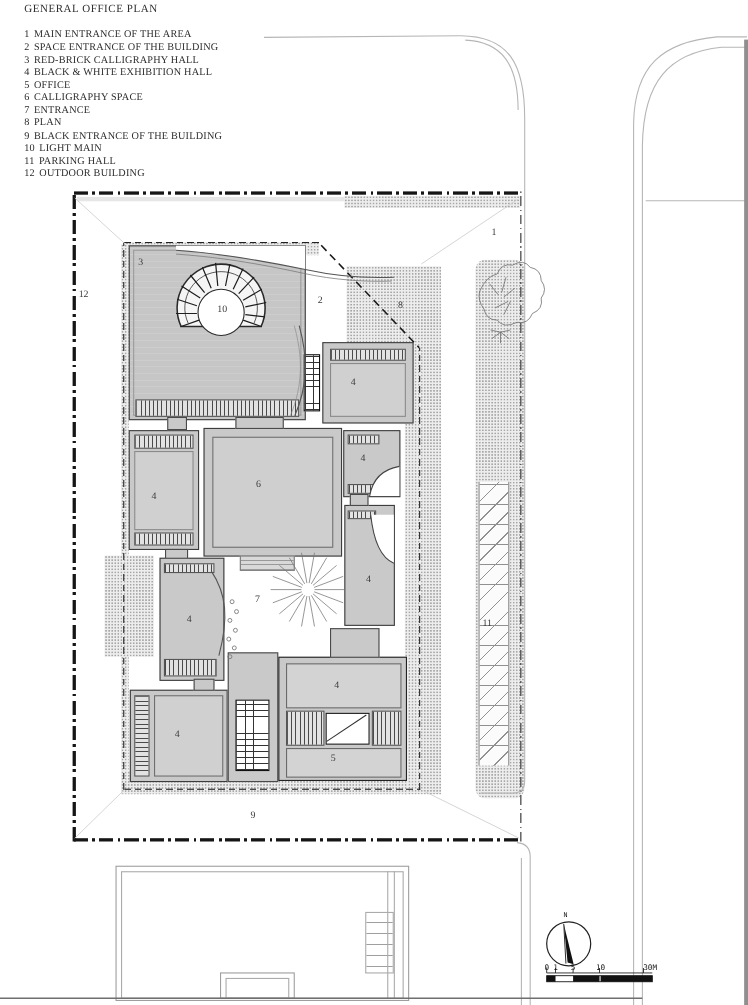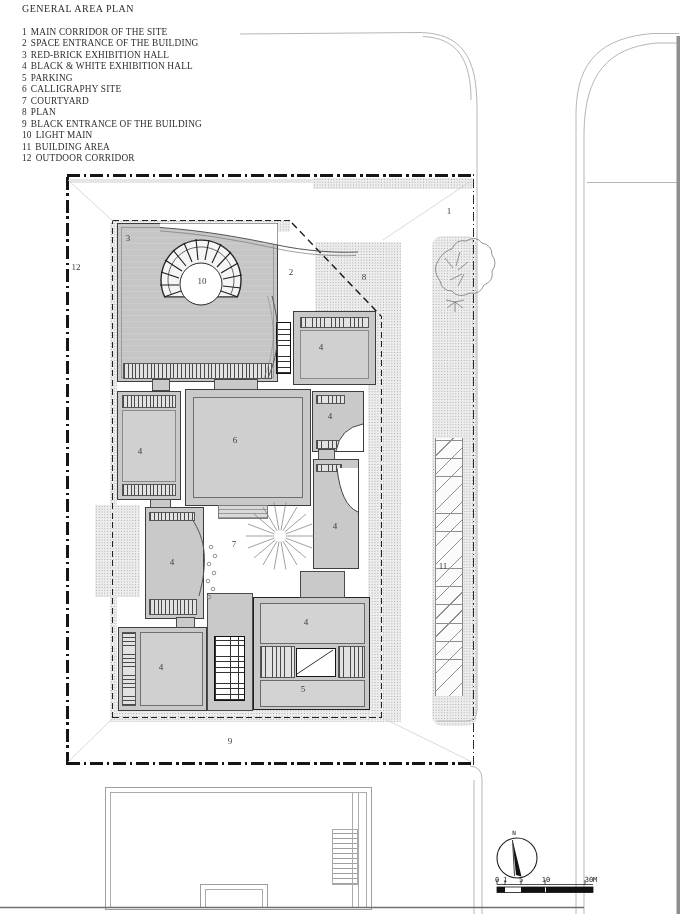--- a/index.html
+++ b/index.html
@@ -50,46 +50,46 @@
   #legend .lg-row{font:9.3px "Liberation Serif",serif;line-height:11.45px;letter-spacing:.2px;white-space:nowrap;}
   #legend .lg-num{margin-right:4px;}
   svg.overlay{position:absolute;left:0;top:0;z-index:30;pointer-events:none;}
 </style>
 </head>
 <body>
 
 <div id="canvas">
 
   <div id="legend" class="abs">
-    <div class="legend-title">GENERAL AREA PLAN</div>
+    <div class="legend-title">GENERAL OFFICE PLAN</div>
     <div>
 
-        <div class="lg-row"><span class="lg-num">1</span><span>MAIN CORRIDOR OF THE SITE</span></div>
+        <div class="lg-row"><span class="lg-num">1</span><span>MAIN ENTRANCE OF THE AREA</span></div>
 
         <div class="lg-row"><span class="lg-num">2</span><span>SPACE ENTRANCE OF THE BUILDING</span></div>
 
-        <div class="lg-row"><span class="lg-num">3</span><span>RED-BRICK EXHIBITION HALL</span></div>
+        <div class="lg-row"><span class="lg-num">3</span><span>RED-BRICK CALLIGRAPHY HALL</span></div>
 
         <div class="lg-row"><span class="lg-num">4</span><span>BLACK &amp; WHITE EXHIBITION HALL</span></div>
 
-        <div class="lg-row"><span class="lg-num">5</span><span>PARKING</span></div>
-
-        <div class="lg-row"><span class="lg-num">6</span><span>CALLIGRAPHY SITE</span></div>
-
-        <div class="lg-row"><span class="lg-num">7</span><span>COURTYARD</span></div>
+        <div class="lg-row"><span class="lg-num">5</span><span>OFFICE</span></div>
+
+        <div class="lg-row"><span class="lg-num">6</span><span>CALLIGRAPHY SPACE</span></div>
+
+        <div class="lg-row"><span class="lg-num">7</span><span>ENTRANCE</span></div>
 
         <div class="lg-row"><span class="lg-num">8</span><span>PLAN</span></div>
 
         <div class="lg-row"><span class="lg-num">9</span><span>BLACK ENTRANCE OF THE BUILDING</span></div>
 
         <div class="lg-row"><span class="lg-num">10</span><span>LIGHT MAIN</span></div>
 
-        <div class="lg-row"><span class="lg-num">11</span><span>BUILDING AREA</span></div>
-
-        <div class="lg-row"><span class="lg-num">12</span><span>OUTDOOR CORRIDOR</span></div>
+        <div class="lg-row"><span class="lg-num">11</span><span>PARKING HALL</span></div>
+
+        <div class="lg-row"><span class="lg-num">12</span><span>OUTDOOR BUILDING</span></div>
       </div>
   </div>
 
   <div class="abs" style="left:70px;top:179px;width:401px;height:4px;background:#e6e6e6;z-index:2;"></div>
   <div class="abs stipple" style="left:313px;top:178px;width:160px;height:11px;z-index:2;"></div>
   <div class="abs stipple" style="left:114px;top:220px;width:176px;height:12px;z-index:2;"></div>
   <div class="abs stipple" style="left:110px;top:222px;width:7px;height:496px;z-index:2;"></div>
   <div class="abs stipple" style="left:315px;top:242px;width:86px;height:72px;z-index:2;"></div>
   <div class="abs stipple" style="left:368px;top:312px;width:33px;height:410px;z-index:2;"></div>
   <div class="abs stipple" style="left:110px;top:701px;width:260px;height:21px;z-index:2;"></div>

